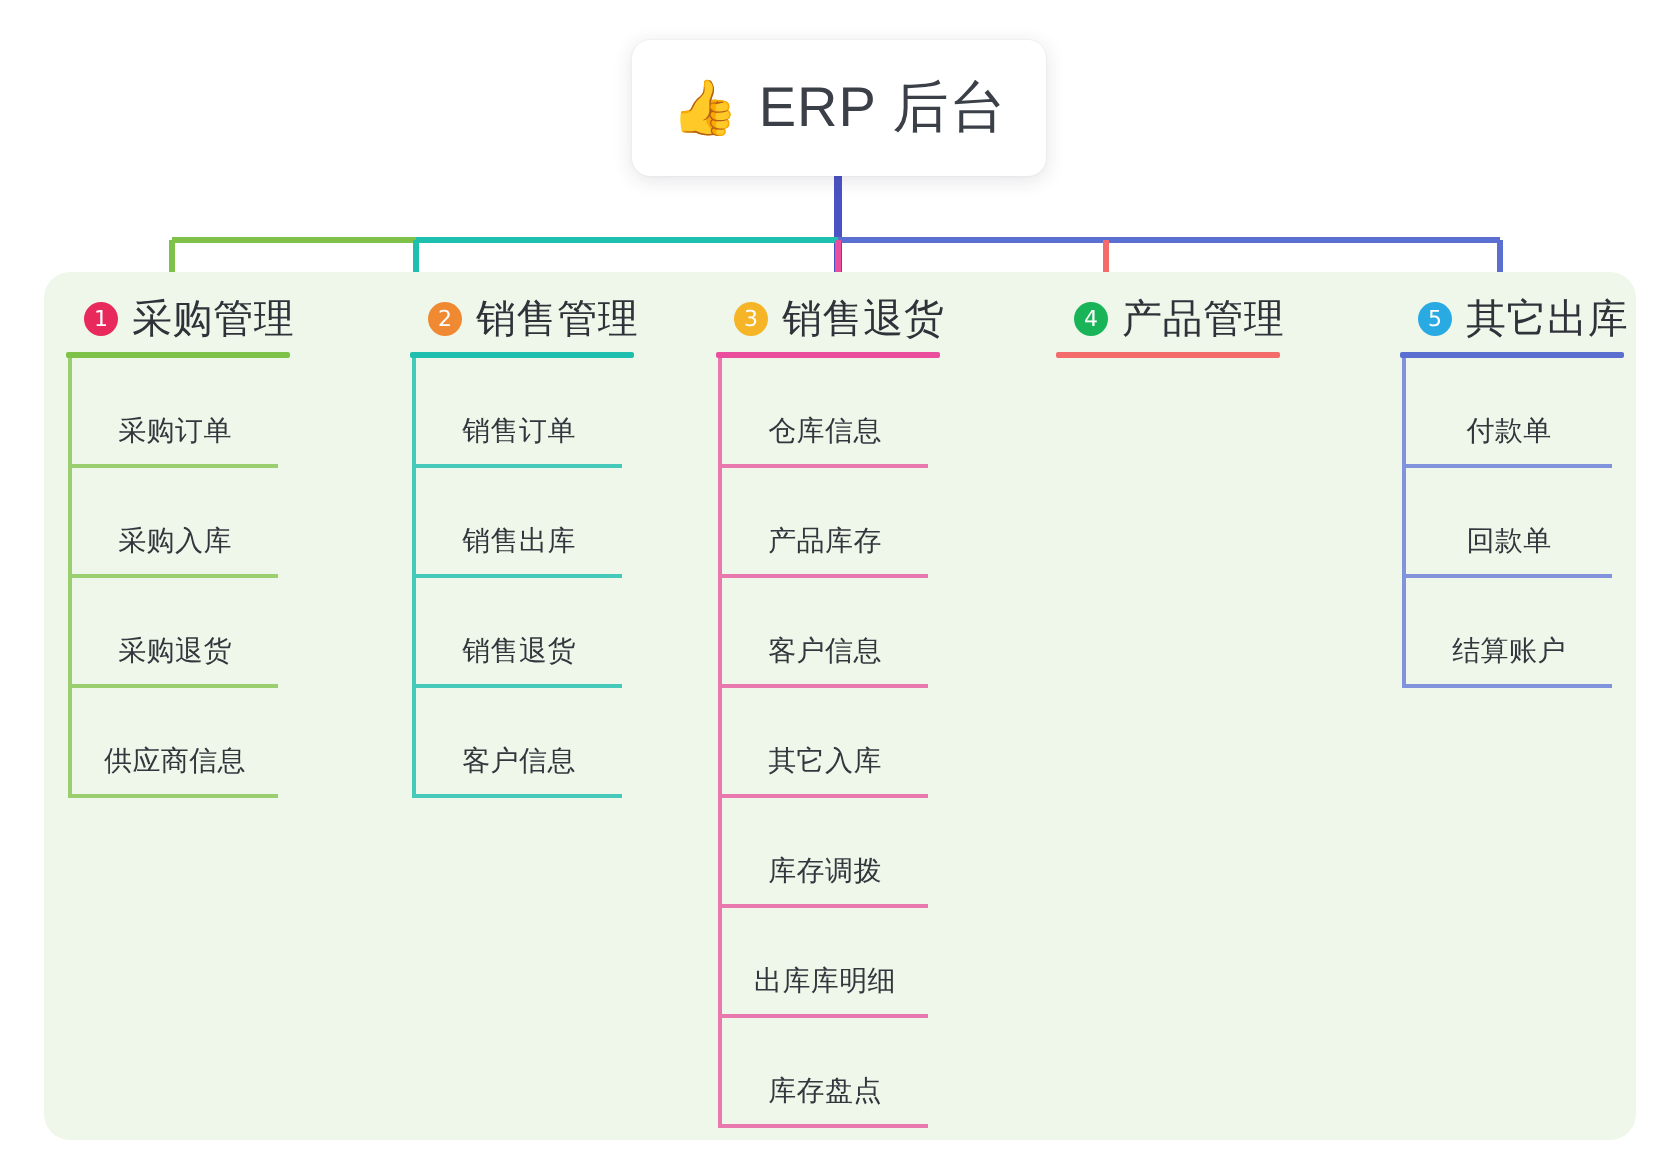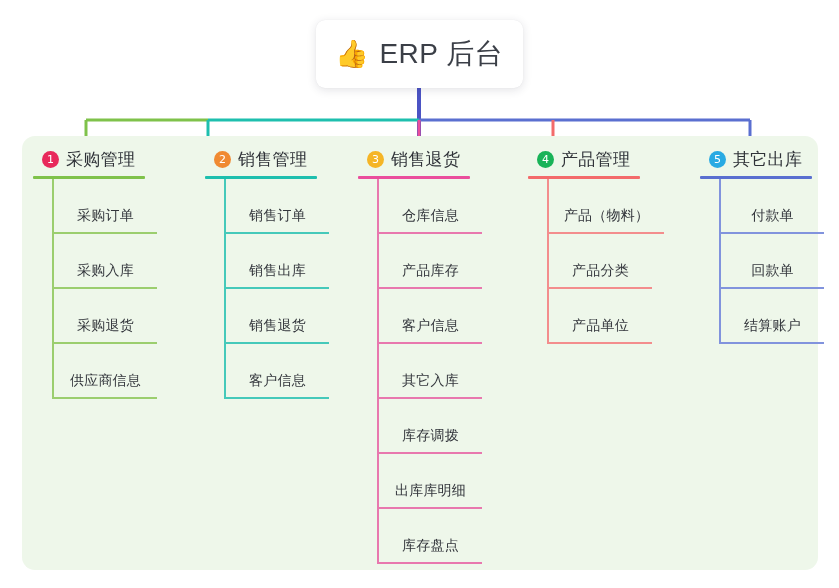--- a/index.html
+++ b/index.html
@@ -94,36 +94,36 @@
     height: 17px;
     border-radius: 50%;
     color: #ffffff;
     font-size: 11px;
     line-height: 17px;
     text-align: center;
     flex: 0 0 auto;
     font-family: "DejaVu Sans", sans-serif;
   }
   .col-title {
-    font-size: 17px;
+    font-size: 20px;
     color: #2f3238;
     white-space: nowrap;
     letter-spacing: 0.3px;
   }
   .header-rule {
     height: 3px;
     width: 112px;
     margin-top: 4px;
     border-radius: 1px;
   }
 
   
   .leaf-list {
     margin-top: 0;
-    margin-left: 19px;
+    margin-left: 1px;
     border-left-width: 2px;
     border-left-style: solid;
     padding-top: 0;
   }
   .leaf {
     height: 55px;
     position: relative;
     box-sizing: border-box;
     border-bottom-width: 2px;
     border-bottom-style: solid;
@@ -242,31 +242,20 @@
       </div>
     </div>
   </div>
 
   <div class="column col-3">
     <div class="col-header">
       <span class="badge" style="background: rgb(25, 179, 88);">4</span>
       <span class="col-title">产品管理</span>
     </div>
     <div class="header-rule" style="background:#f36b6b"></div>
-    <div class="leaf-list" style="border-left-color:#f38d8d">
-      <div class="leaf" style="border-bottom-color:#f38d8d; width:115px">
-        <span class="leaf-label">产品（物料）</span>
-      </div>
-      <div class="leaf" style="border-bottom-color:#f38d8d">
-        <span class="leaf-label">产品分类</span>
-      </div>
-      <div class="leaf" style="border-bottom-color:#f38d8d">
-        <span class="leaf-label">产品单位</span>
-      </div>
-    </div>
   </div>
 
   <div class="column col-4">
     <div class="col-header">
       <span class="badge" style="background: rgb(41, 170, 227);">5</span>
       <span class="col-title">其它出库</span>
     </div>
     <div class="header-rule" style="background:#5a6fd0"></div>
     <div class="leaf-list" style="border-left-color:#8193dd">
       <div class="leaf" style="border-bottom-color:#8193dd">

